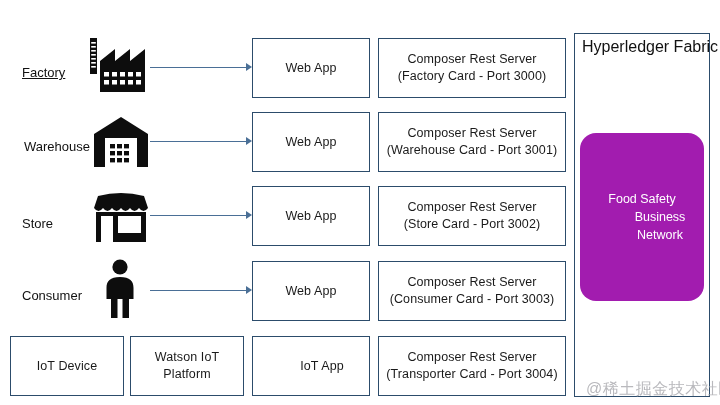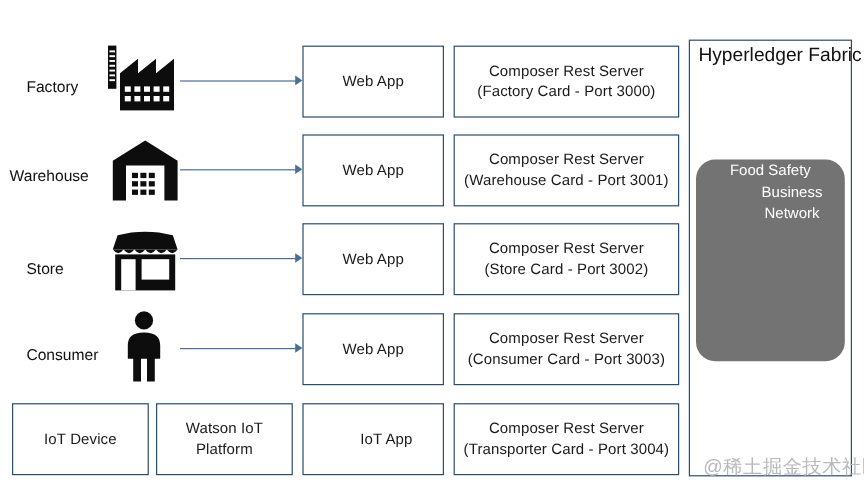--- a/index.html
+++ b/index.html
@@ -64,23 +64,23 @@
   }
   #fabric-title{
     position:absolute;
     font-size:16px;
     color:#111111;
     white-space:nowrap;
   }
   #network-node{
     position:absolute;
     box-sizing:border-box;
-    background:#737373;
+    background:#a21caf;
     border-radius:16px;
-    display:flex;justify-content:center;
+    display:flex;align-items:center;justify-content:center;
     text-align:center;
     color:#ffffff;
     font-size:12.5px;
     line-height:1.45;
   }
   #network-node .l2{display:block;margin-left:36px;}
 
   
   #watermark{
     position:absolute;
@@ -88,22 +88,22 @@
     color:#b9b9bd;
     white-space:nowrap;
     letter-spacing:.5px;
   }
 </style>
 </head>
 <body>
 
 <div id="canvas">
 
-  <div class="actor-label" style="left:22px;top:65px;">Factory</div>
-  <div class="actor-label" style="left:8px;top:139px;text-align:center;">Warehouse</div>
+  <div class="actor-label" style="left:22px;top:65px;text-decoration:underline;">Factory</div>
+  <div class="actor-label" style="left:24px;top:139px;text-align:center;">Warehouse</div>
   <div class="actor-label" style="left:22px;top:216px;">Store</div>
   <div class="actor-label" style="left:22px;top:288px;">Consumer</div>
 
   <div class="icon" style="left:88px;top:36px;">
     <svg width="62" height="58" viewBox="0 0 62 58">
       <rect x="2" y="2" width="7" height="36" fill="#0d0d0d"></rect>
       <rect x="2" y="2" width="7" height="3" fill="#ffffff" opacity="0"></rect>
       <g fill="#ffffff">
         <rect x="3.2" y="6" width="4.6" height="1.6"></rect>
         <rect x="3.2" y="10" width="4.6" height="1.6"></rect>

